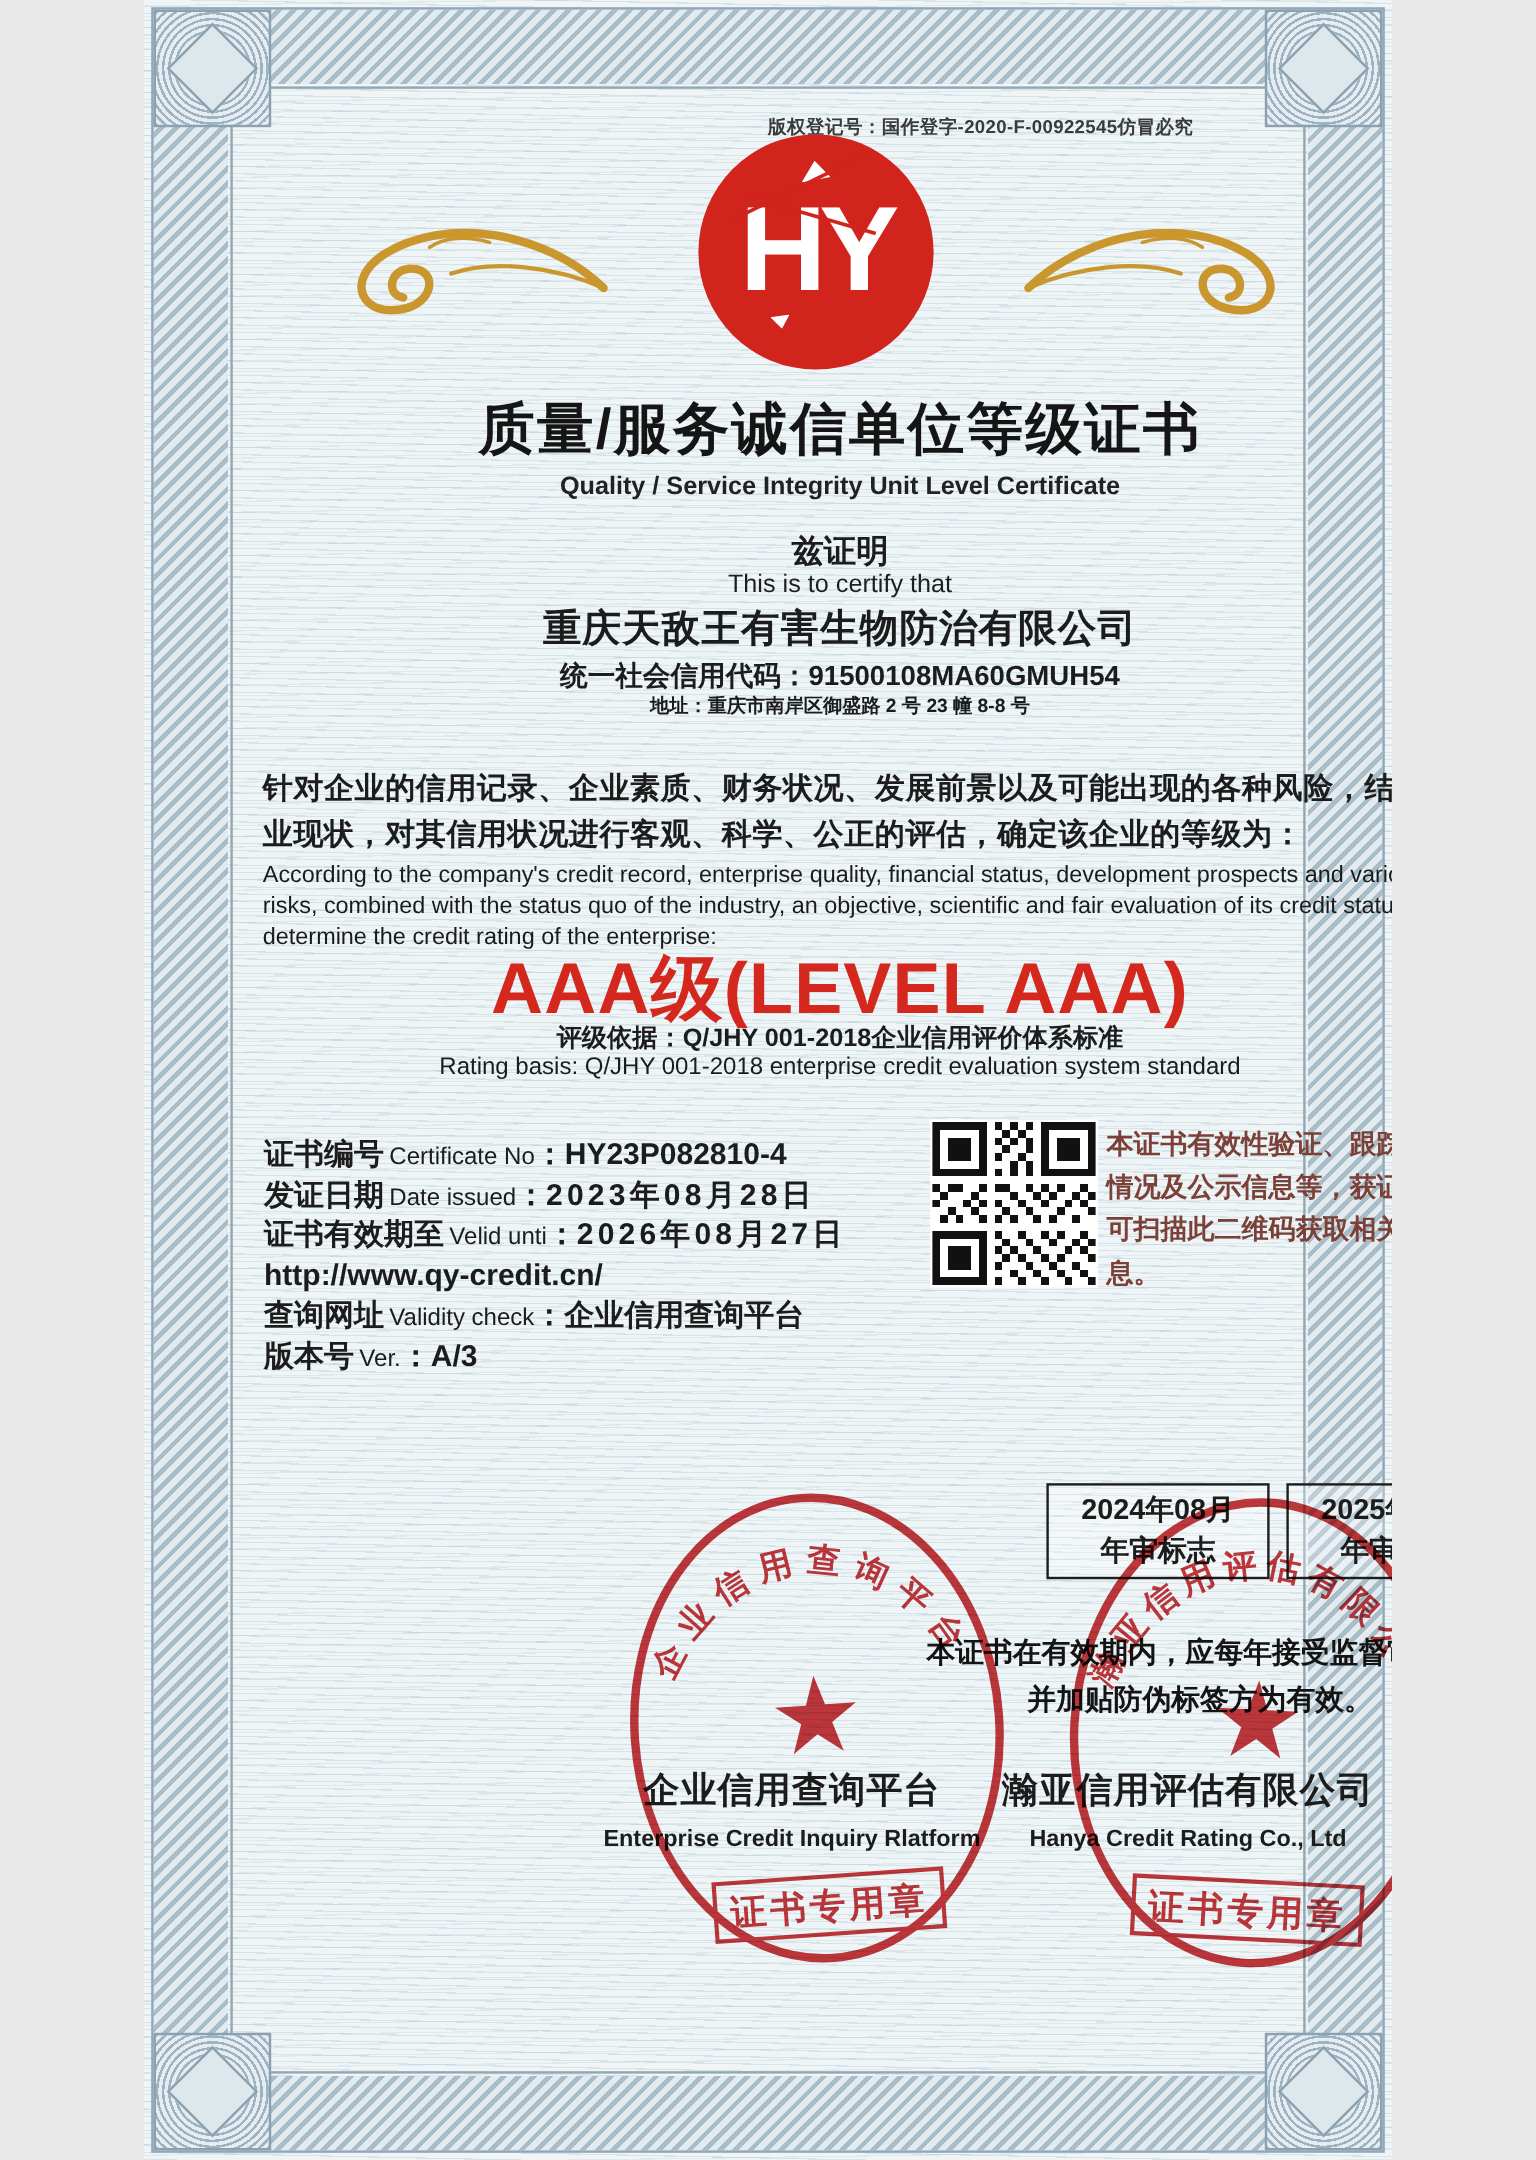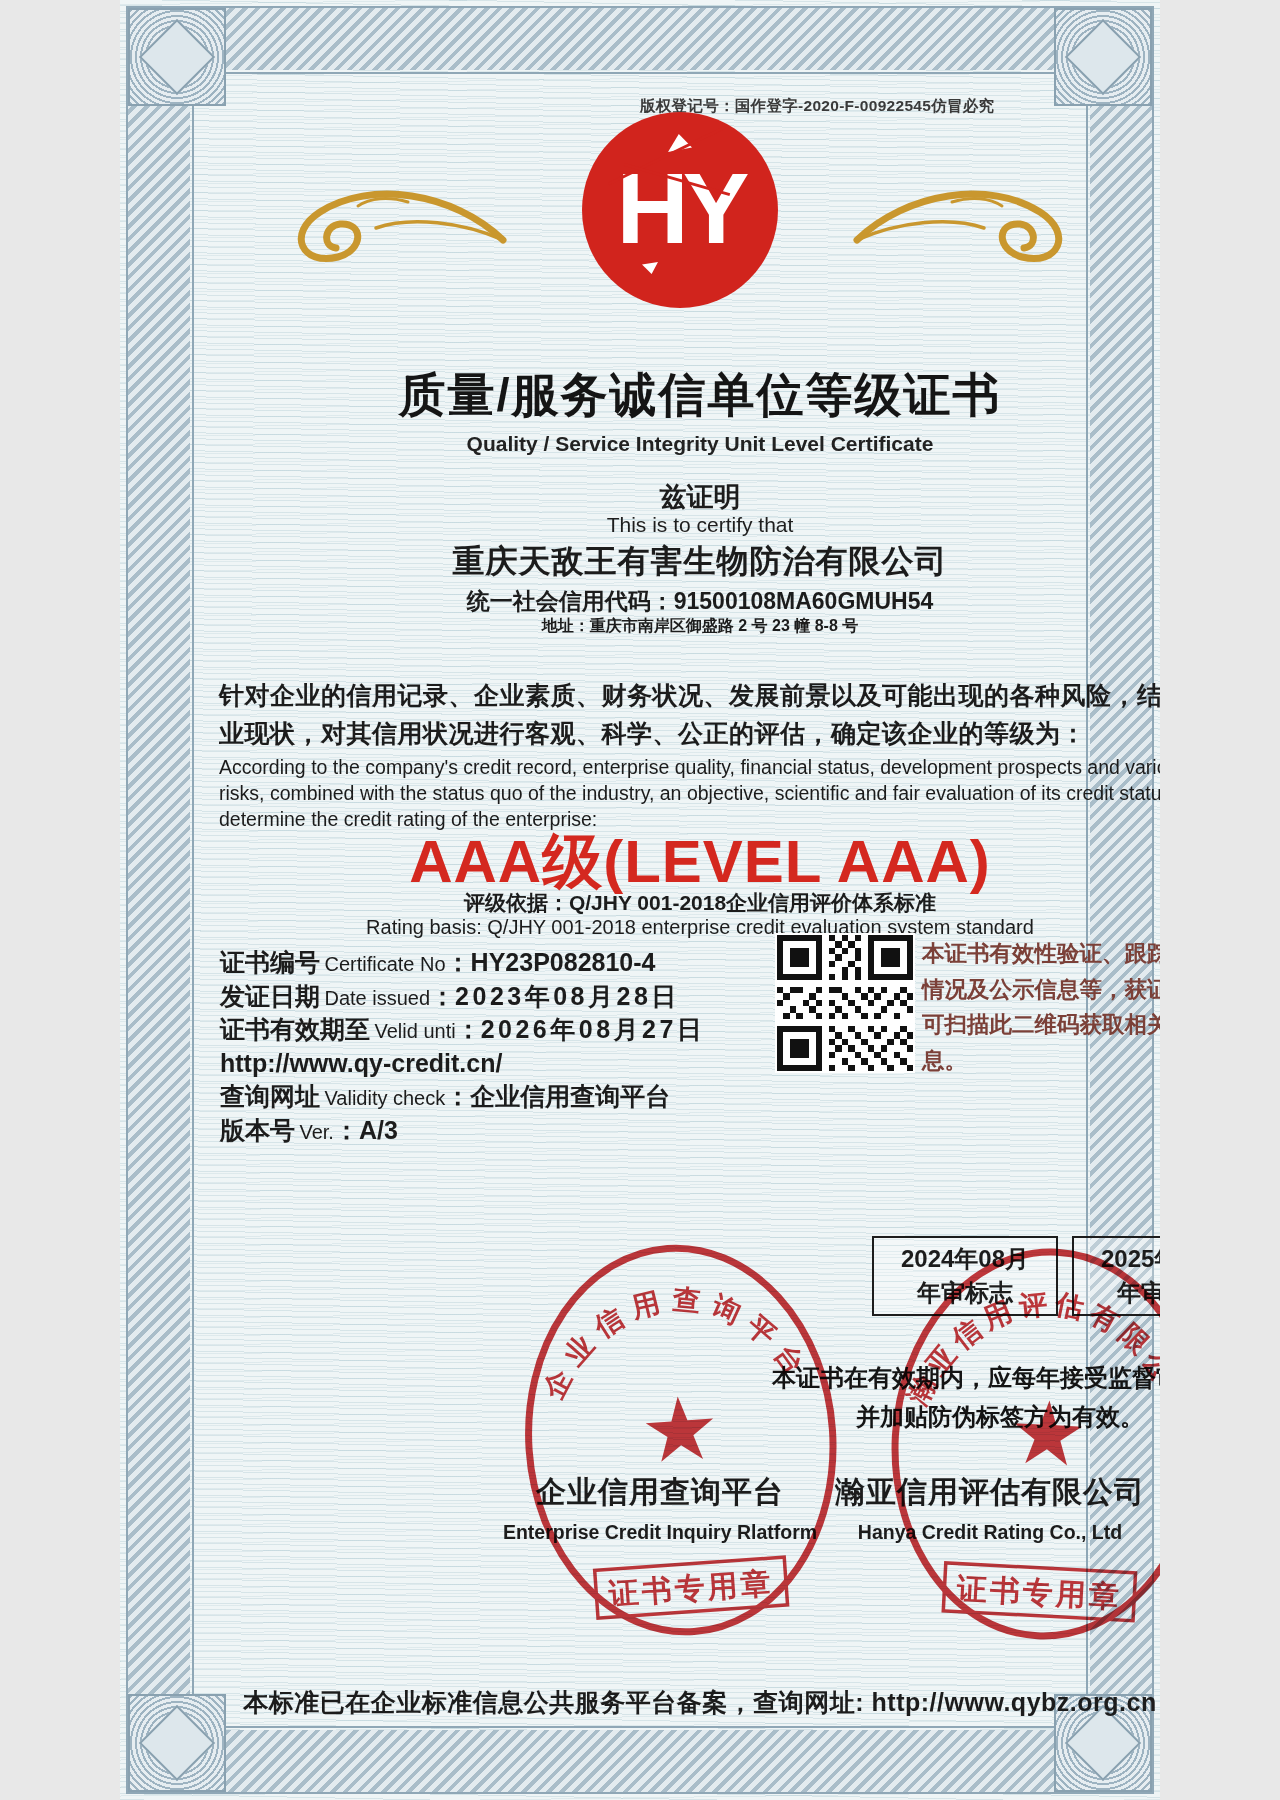--- a/index.html
+++ b/index.html
@@ -45,21 +45,21 @@
   .crack.k1{width:130px;height:3px;top:42px;left:20px;transform:rotate(-26deg);}
   .crack.k2{width:110px;height:2.5px;top:66px;left:40px;transform:rotate(16deg);}
   .shard{position:absolute;background:#fff;}
   .shard.s1{width:24px;height:18px;top:22px;left:86px;clip-path:polygon(0 100%,45% 0,100% 75%);}
   .shard.s2{width:16px;height:12px;top:150px;left:60px;clip-path:polygon(0 20%,100% 0,60% 100%);}
 
   .flourish{position:absolute;top:178px;width:250px;height:100px;}
   .fl-left{left:138px;}
   .fl-right{left:732px;transform:scaleX(-1);}
 
-  .content{position:absolute;left:75px;width:1010px;margin-top:38px;}
+  .content{position:absolute;left:75px;width:1010px;}
   .tc{text-align:center;}
 
   .title-zh{top:326px;font-size:47px;font-weight:900;letter-spacing:2px;color:#151515;}
   .title-en{top:394px;font-size:21px;font-weight:600;color:#222;}
   .certify-zh{top:441px;font-size:27px;font-weight:700;}
   .certify-en{top:475px;font-size:21px;color:#1e1e1e;}
   .company-name{top:502px;font-size:32px;font-weight:900;letter-spacing:1px;}
   .credit-line{top:548px;font-size:23px;font-weight:600;}
   .address-line{top:578px;font-size:16px;font-weight:600;}
 
@@ -233,15 +233,14 @@
       </defs>
     <ellipse cx="165" cy="202" rx="152" ry="192" stroke="#c3272b" stroke-width="7" fill="none"></ellipse>
     <text font-size="28" font-weight="bold" fill="#c3272b" letter-spacing="6">
       <textPath href="#arcR" startOffset="50%" text-anchor="middle">瀚亚信用评估有限公司</textPath>
     </text>
     <text x="165" y="222" font-size="88" fill="#c3272b" text-anchor="middle">★</text>
     <rect x="70" y="326" width="190" height="48" fill="none" stroke="#c3272b" stroke-width="3.5"></rect>
     <text x="165" y="361" font-size="30" font-weight="bold" fill="#c3272b" letter-spacing="3" text-anchor="middle">证书专用章</text>
   </svg>
 
-  <div class="content tc record-line">本标准已在企业标准信息公共服务平台备案，查询网址: http://www.qybz.org.cn</div>
 
 </div>
 
 </body></html>

